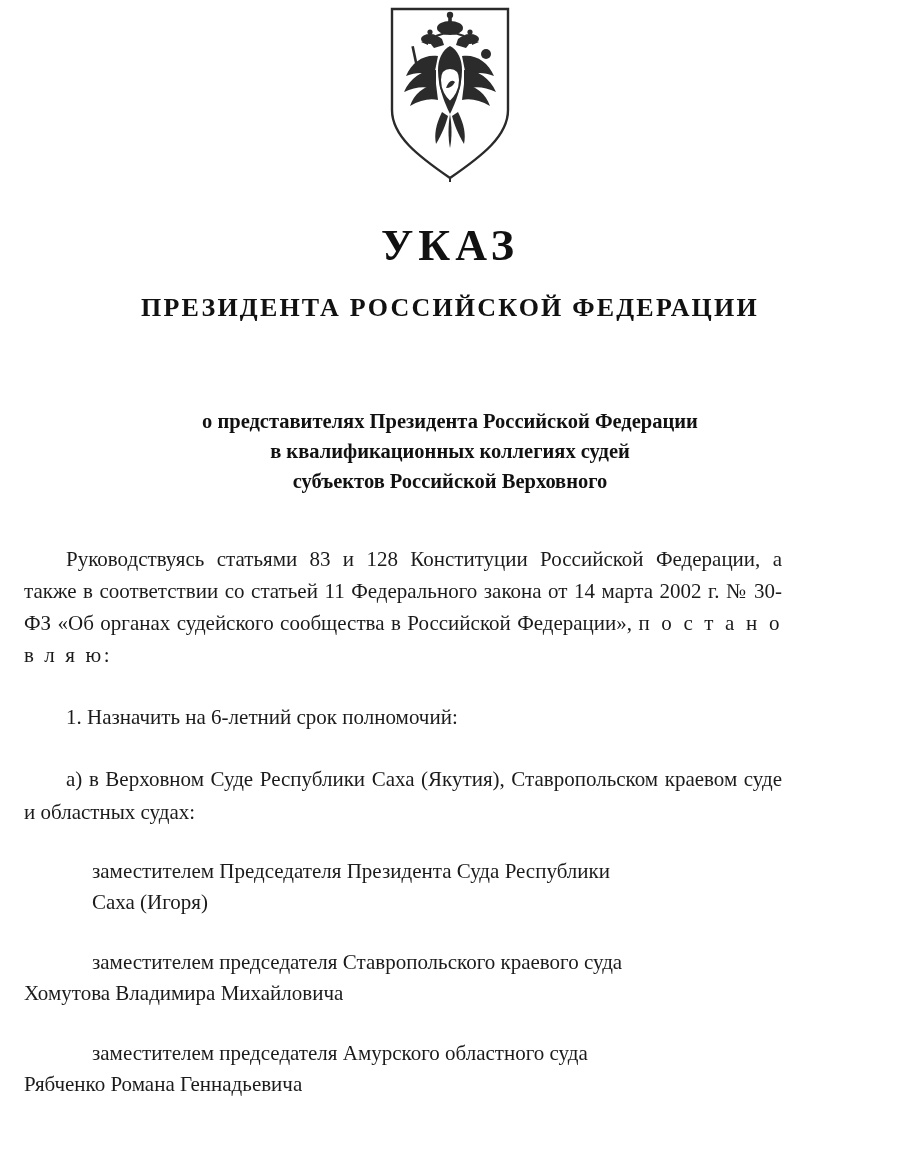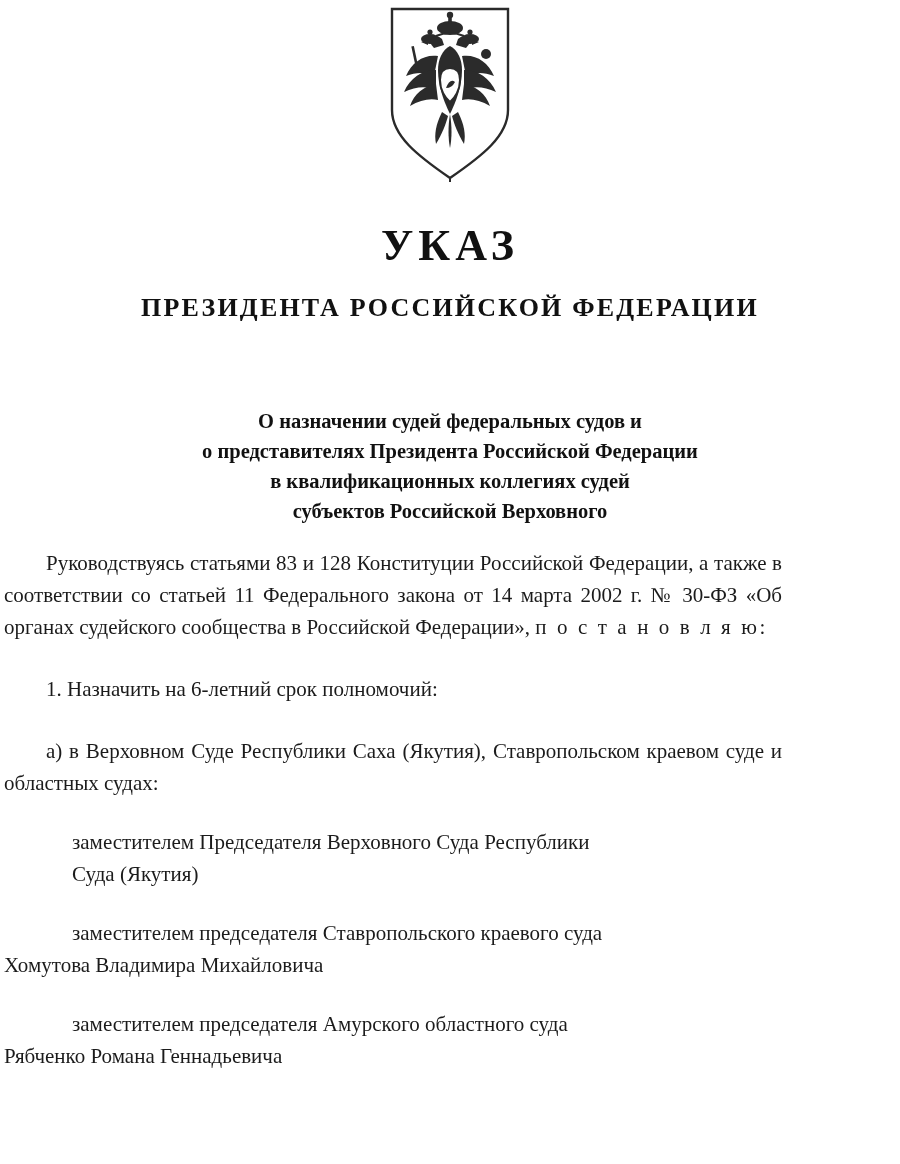--- a/index.html
+++ b/index.html
@@ -57,22 +57,22 @@
     font-family: "Liberation Serif", serif;
     font-weight: bold;
     font-size: 20.5px;
     line-height: 1.46;
     margin: 84px auto 0 auto;
     width: 640px;
     color: #111;
   }
   
   .body-block {
-    margin-top: 20px;
-    padding-left: 4px;
+    margin-top: 46px;
+    padding-left: 24px;
     padding-right: 118px;
   }
   p.para {
     margin: 0;
     font-size: 21px;
     line-height: 1.53;
     text-align: justify;
     text-indent: 42px;
     color: #1b1b1b;
   }
@@ -165,42 +165,41 @@
       </g>
 
       <path d="M64 172 L64 176" stroke="#2a2a2a" stroke-width="2"></path>
     </svg>
   </div>
 
   <div class="doc-title">УКАЗ</div>
   <div class="doc-subtitle">ПРЕЗИДЕНТА РОССИЙСКОЙ ФЕДЕРАЦИИ</div>
 
   <div class="doc-heading">
-    <div>О назначении судей федеральных судов и</div>
     <div>о представителях Президента Российской Федерации</div>
     <div>в квалификационных коллегиях судей</div>
     <div>субъектов Российской Верховного</div>
   </div>
 
   <div class="body-block">
 
     <p class="para"><span>Руководствуясь статьями 83 и 128 Конституции Российской Федерации, а также в соответствии со статьей 11 Федерального закона от 14 марта 2002 г. № 30-ФЗ «Об органах судейского сообщества в Российской Федерации», </span><span class="spaced">п о с т а н о в л я ю:</span></p>
 
     <div class="gap-lg"></div>
 
     <p class="para noindent" style="text-indent:42px;">1.  Назначить на 6-летний срок полномочий:</p>
 
     <div class="gap-lg"></div>
 
     <p class="para">а)  в Верховном Суде Республики Саха (Якутия), Ставропольском краевом суде и областных судах:</p>
 
     <div class="list-spacer"></div>
 
-    <p class="item item-role justify">заместителем Председателя Верховного Суда Республики</p>
-    <p class="item role-cont">Суда (Якутия)</p>
+    <p class="item item-role justify">заместителем Председателя Президента Суда Республики</p>
+    <p class="item role-cont">Саха (Игоря)</p>
 
     <div class="list-spacer"></div>
 
     <p class="item item-role justify">заместителем председателя Ставропольского краевого суда</p>
     <p class="item item-name">Хомутова Владимира Михайловича</p>
 
     <div class="list-spacer"></div>
 
     <p class="item item-role">заместителем председателя Амурского областного суда</p>
     <p class="item item-name">Рябченко Романа Геннадьевича</p>

